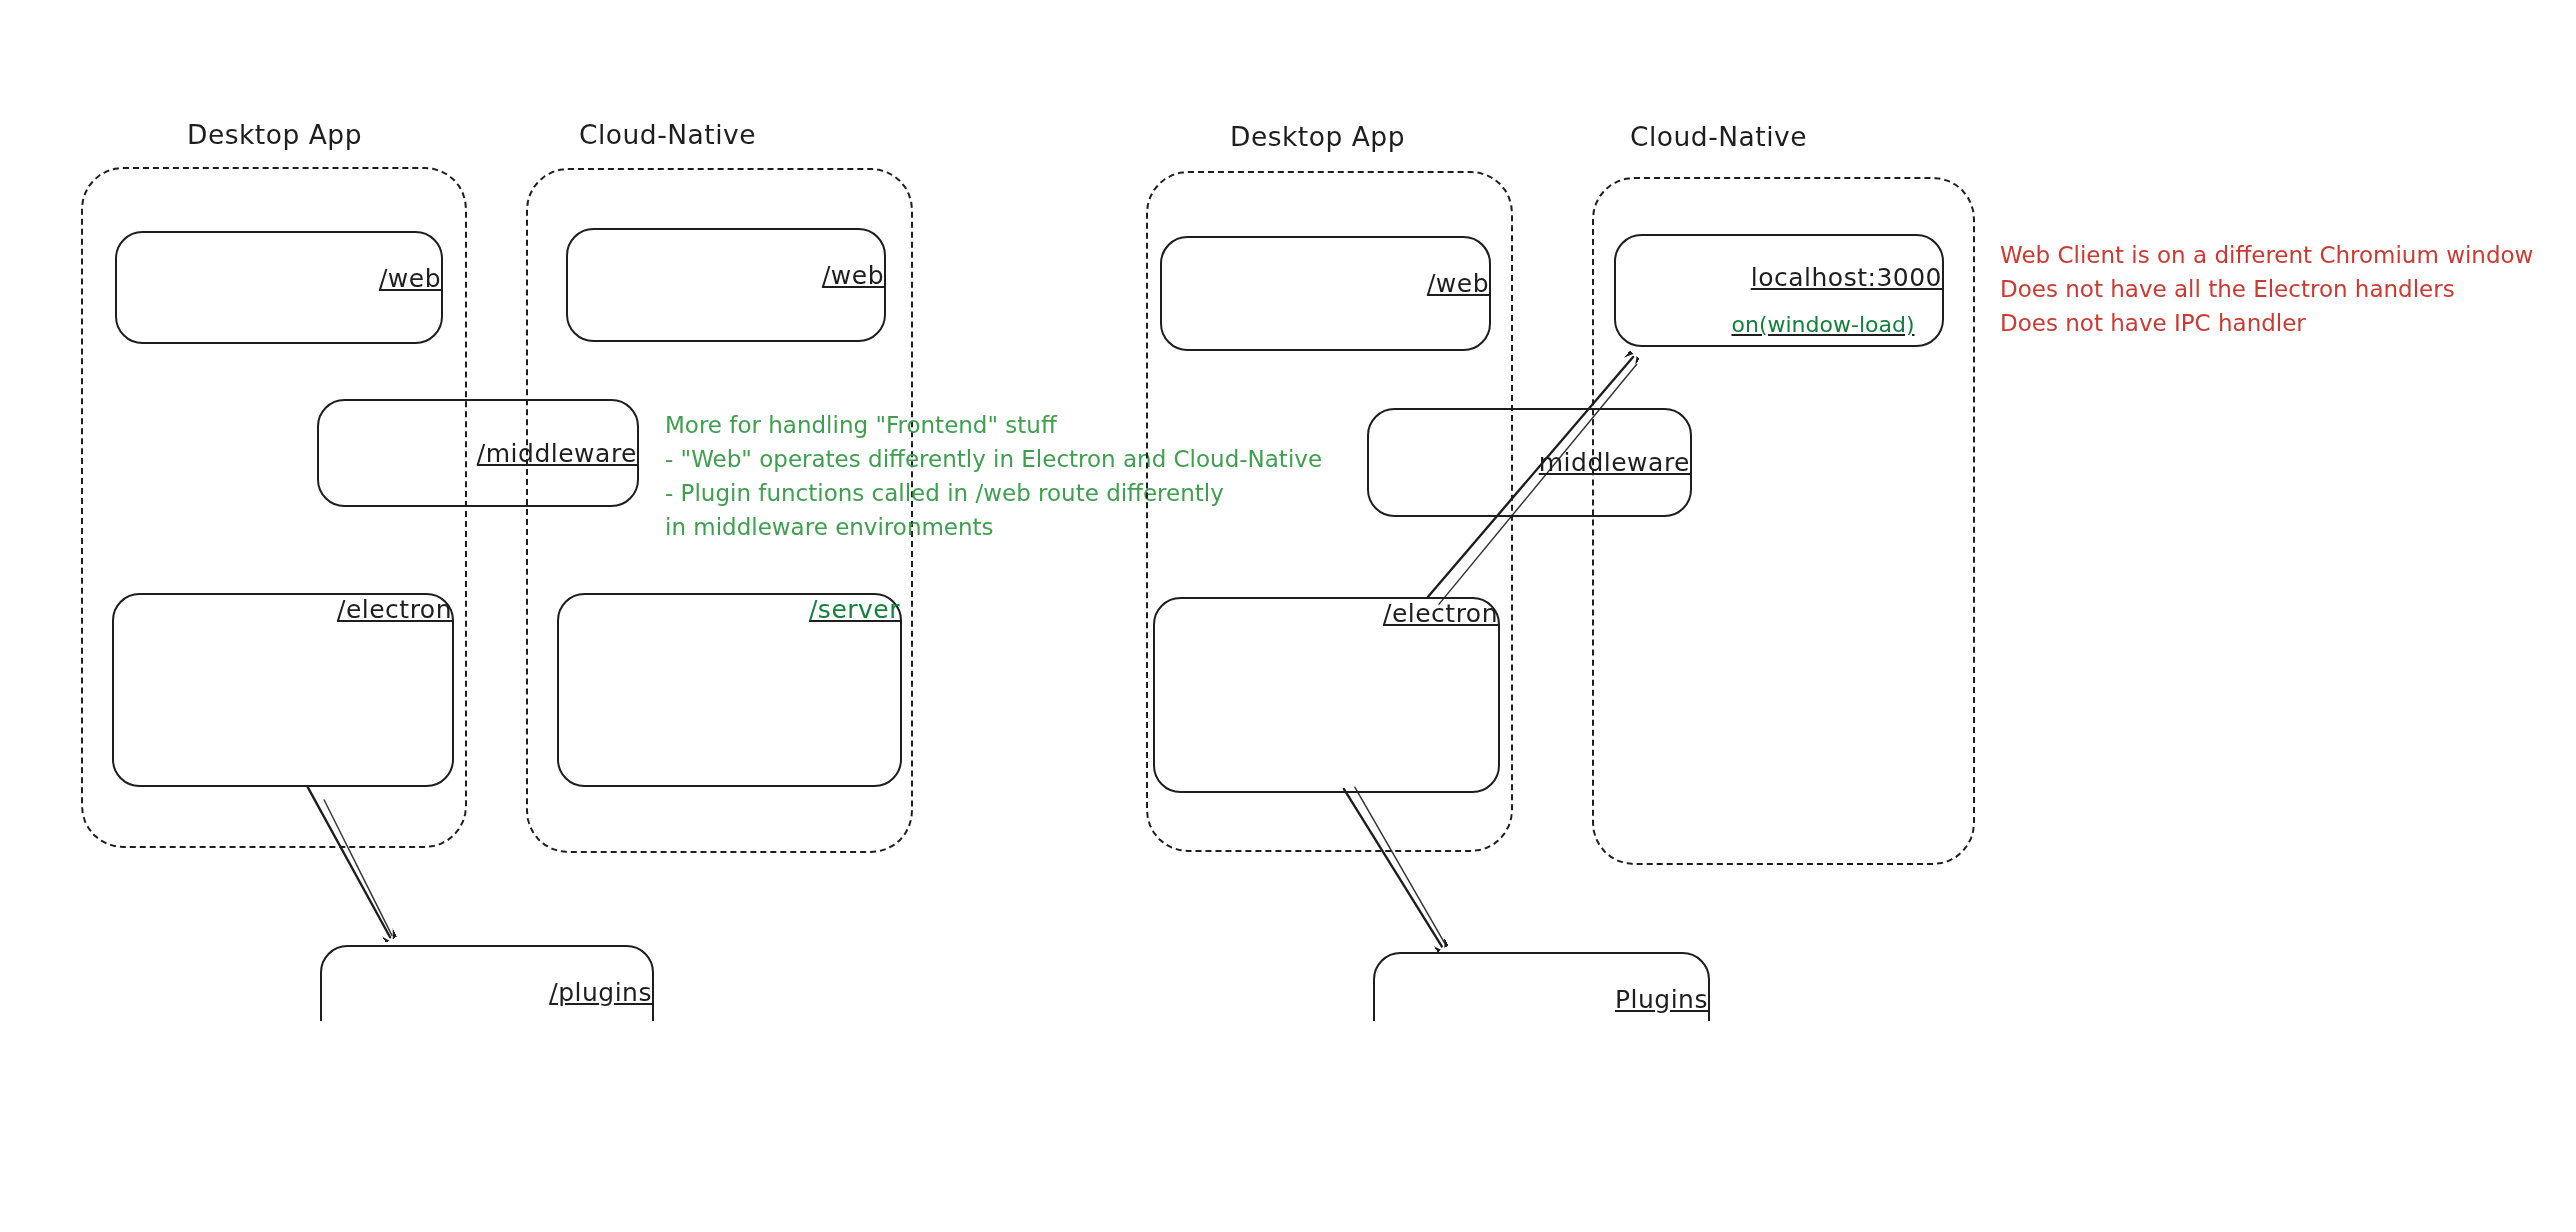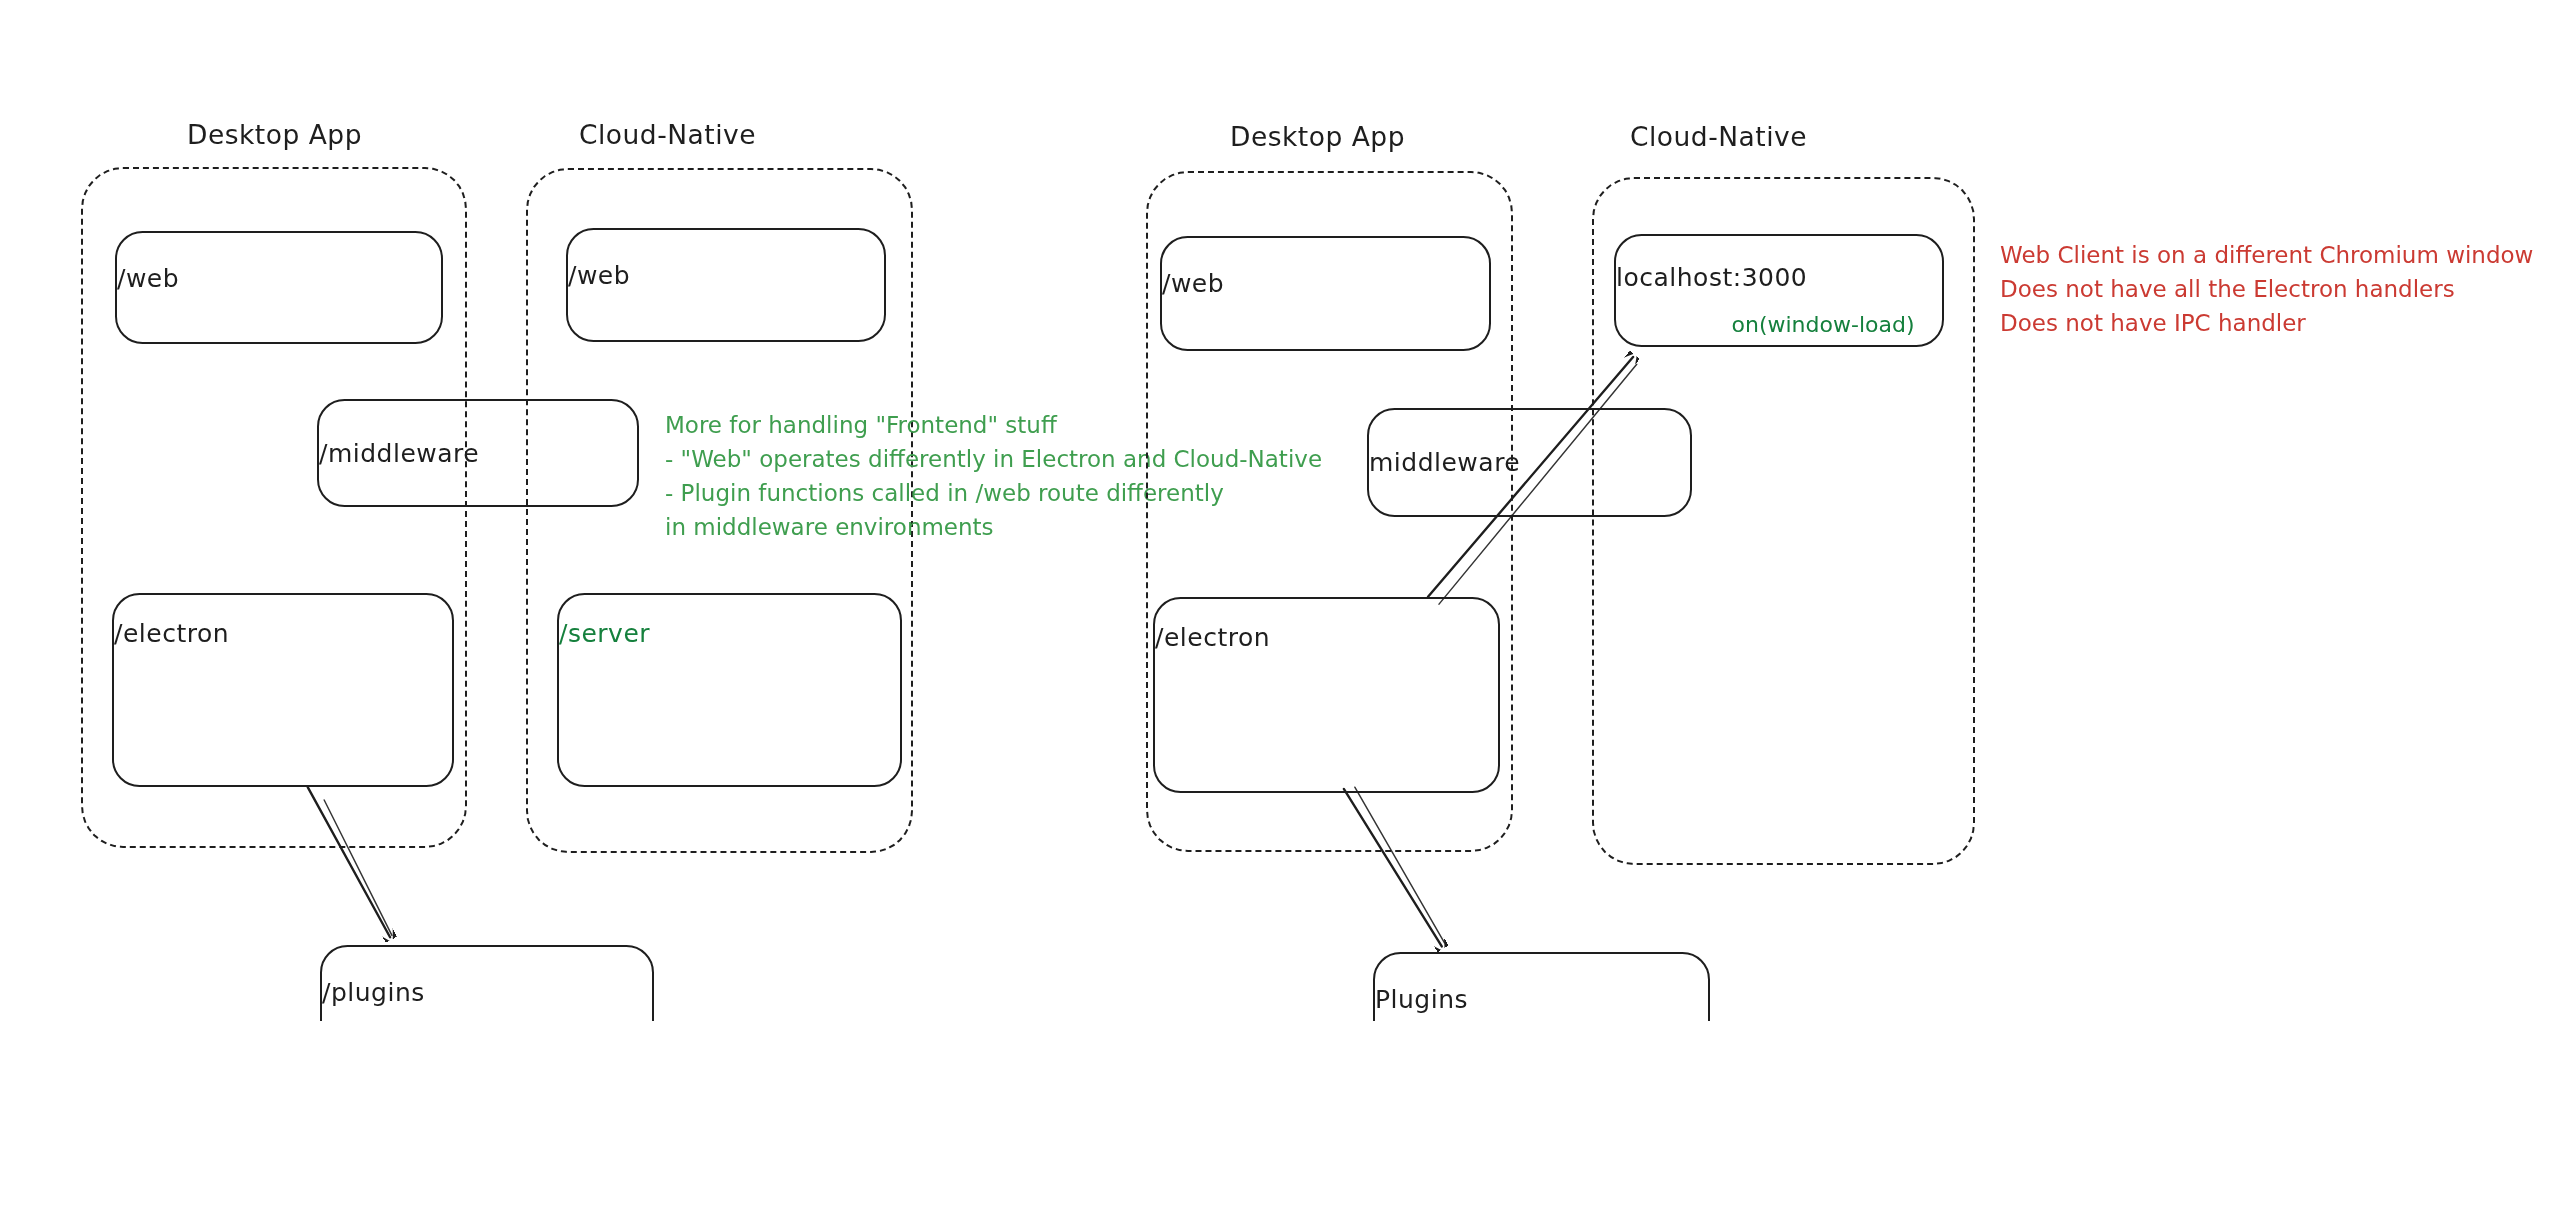--- a/index.html
+++ b/index.html
@@ -25,28 +25,29 @@
     background: transparent;
     box-sizing: border-box;
   }
   .node-box {
     border: 2.7px solid #1e1e1e;
     border-radius: 27.5px;
     background: transparent;
     box-sizing: border-box;
     display: flex;
     flex-direction: column;
-    align-items: flex-start;
+    align-items: flex-end;
+    text-decoration: underline;
   }
   .node-label {
     font-size: 25px;
     white-space: nowrap;
     letter-spacing: 0.5px;
   }
-  .pad-top-sm { padding-top: 24px; }
+  .pad-top-sm { }
   .pad-top-md { padding-top: 31px; }
   .note { font-size: 23px; line-height: 34px; white-space: nowrap; }
   .note-green { color: #3f9e4f; }
   .note-red { color: #cb3a32; }
   .red-text { color: #15803d; }
   .localhost-event {
     font-size: 22px;
     width: 100%;
     text-align: right;
     padding-right: 27.5px;

